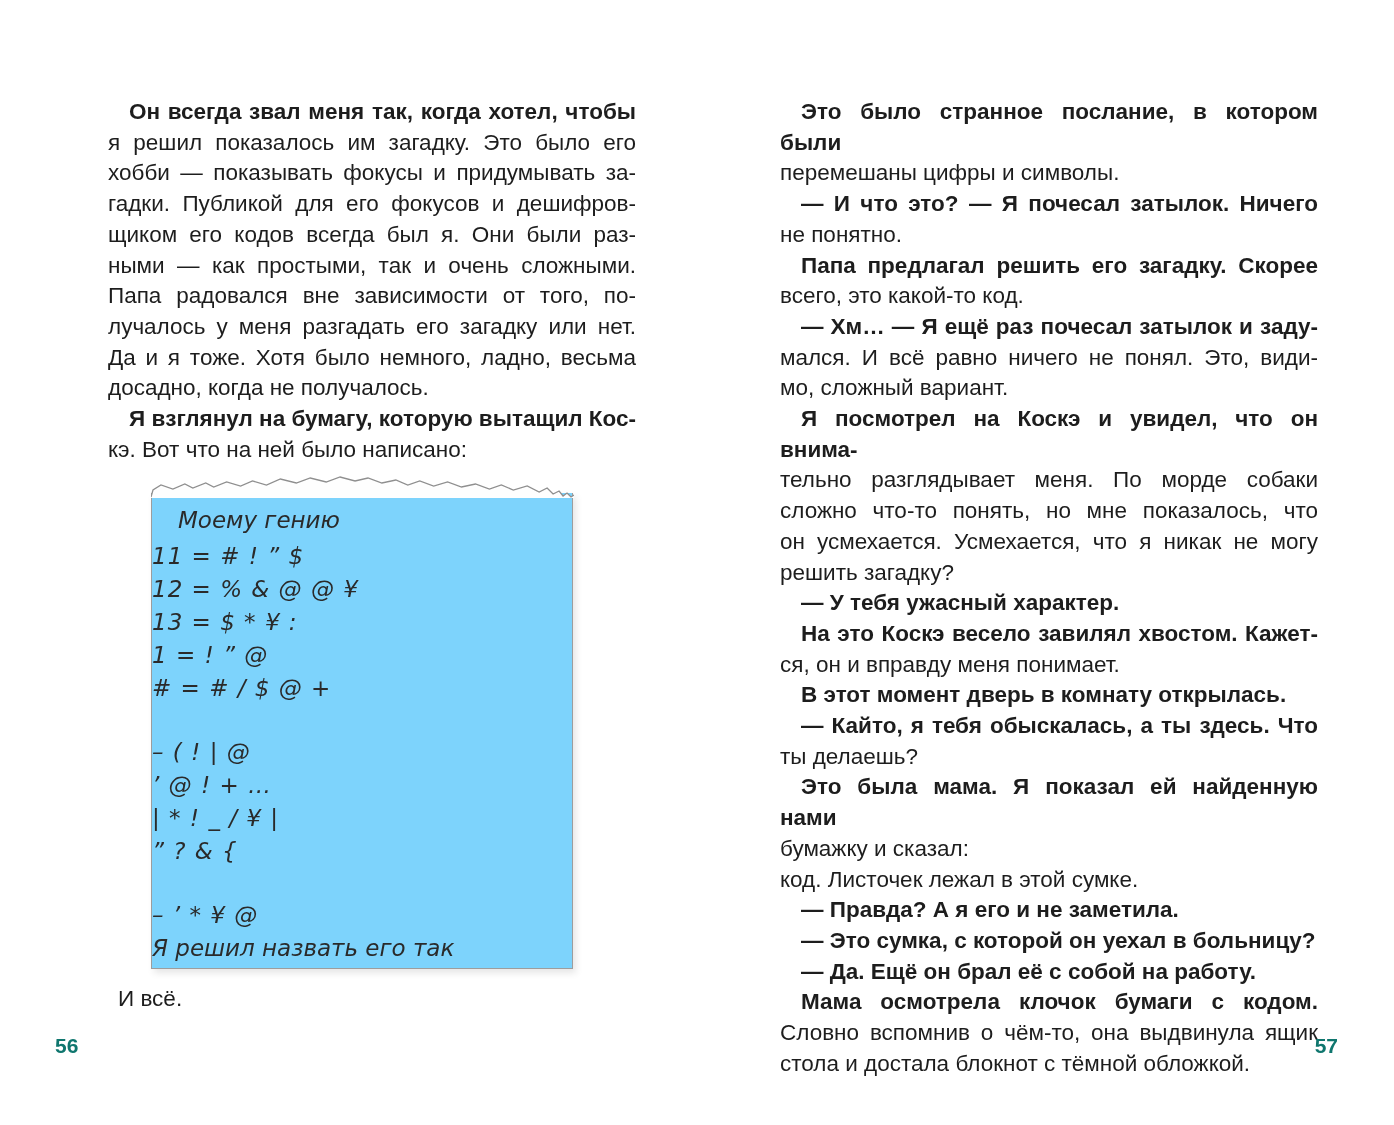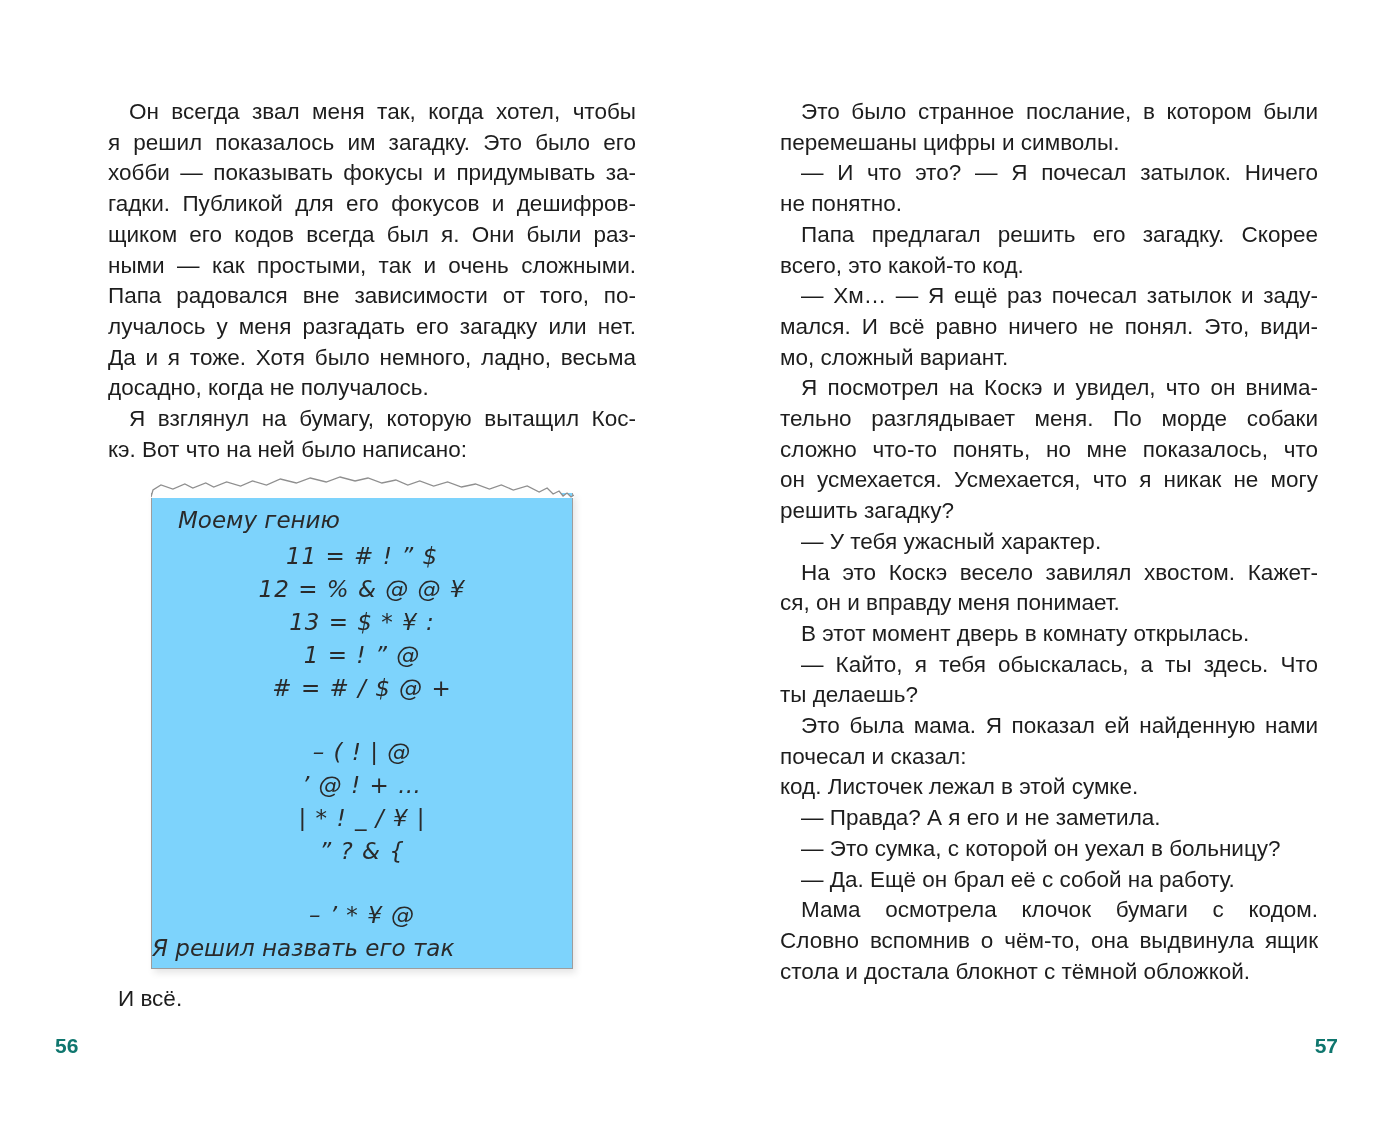--- a/index.html
+++ b/index.html
@@ -20,21 +20,21 @@
     font-size: 22.5px;
     line-height: 30.7px;
     color: #1d1d1d;
   }
   #left-col  { left: 108px; width: 528px; }
   #right-col { left: 780px; width: 538px; }
 
   .para { margin: 0; }
   .line { text-align: justify; text-align-last: justify; white-space: normal; }
   .line.last { text-align-last: left; }
-  .line.indent { text-indent: 21px; }
+  .line.indent { text-indent: 21px; font-weight: bold; }
 
   
   .note {
     position: absolute;
     left: 151px; top: 493px;
     width: 422px; height: 476px;
     background: #7dd3fc;
     border-left: 1.5px solid #9d9d9d;
     border-right: 1.5px solid #9d9d9d;
     border-bottom: 1.5px solid #9d9d9d;
@@ -52,21 +52,21 @@
     padding-top: 14px;
     font-family: "DejaVu Sans", sans-serif;
     font-style: italic;
     font-size: 23px;
     color: #2a2a2a;
   }
   .note-salutation {
     margin: 0 0 7px 26px;
     text-align: left;
   }
-  .code-block { text-align: center; }
+  .code-block { }
   .code-line { line-height: 33px; min-height: 33px; letter-spacing: 1px; }
   .code-line.blank { min-height: 31px; height: 31px; }
   .note-closing { text-align: left; line-height: 33px; }
 
   .after-note {
     position: absolute;
     left: 108px; top: 986px;
     width: 528px;
     font-size: 22.5px;
     text-indent: 10px;
@@ -169,21 +169,21 @@
       </div>
       <div class="para">
         <div class="line last indent">В этот момент дверь в комнату открылась.</div>
       </div>
       <div class="para">
         <div class="line indent">— Кайто, я тебя обыскалась, а ты здесь. Что</div>
         <div class="line last">ты делаешь?</div>
       </div>
       <div class="para">
         <div class="line indent">Это была мама. Я показал ей найденную нами</div>
-        <div class="line last">почесал и сказал:</div>
+        <div class="line last">бумажку и сказал:</div>
       </div>
       <div class="para">
         <div class="line last">код. Листочек лежал в этой сумке.</div>
       </div>
       <div class="para">
         <div class="line last indent">— Правда? А я его и не заметила.</div>
       </div>
       <div class="para">
         <div class="line last indent">— Это сумка, с которой он уехал в больницу?</div>
       </div>

